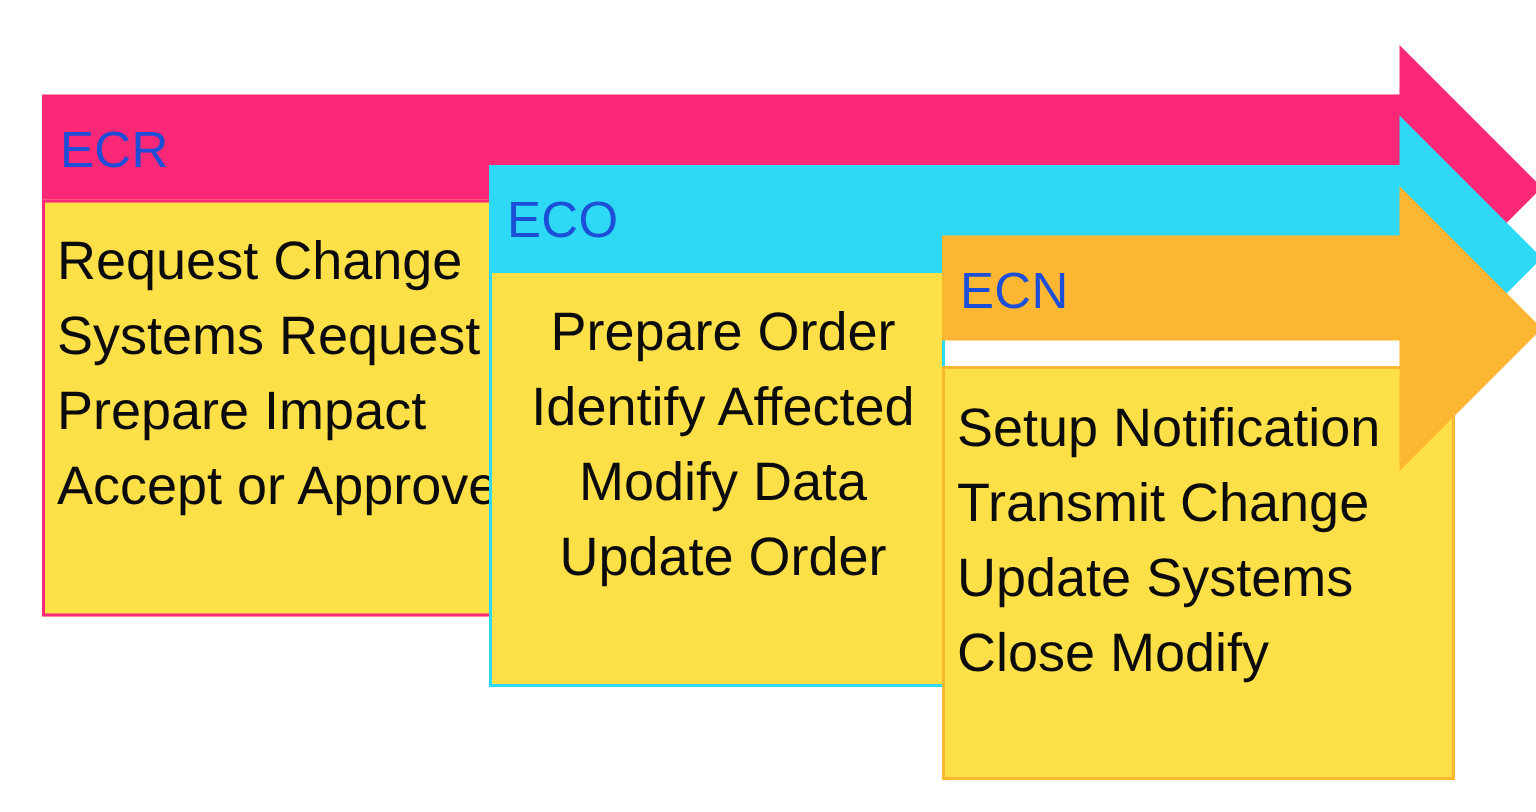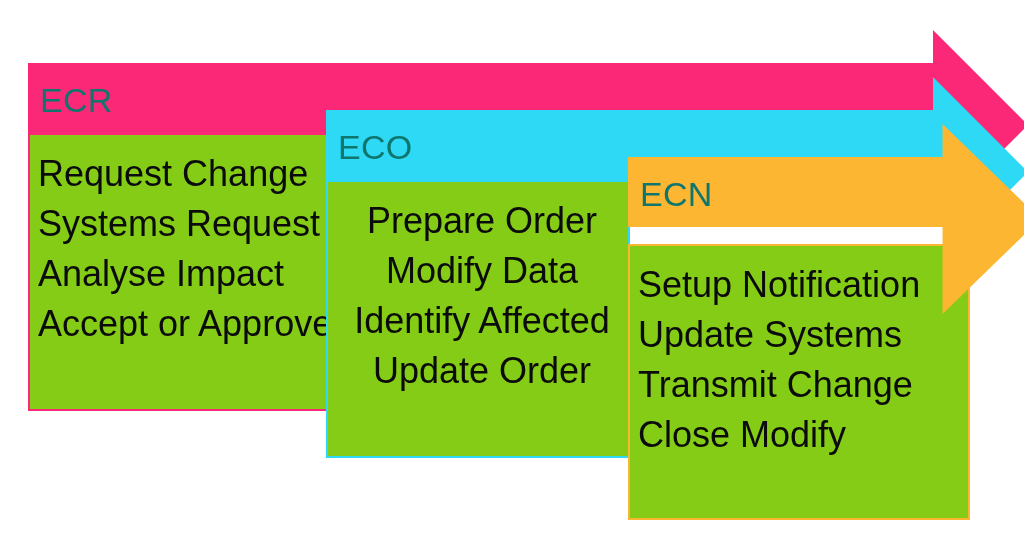--- a/index.html
+++ b/index.html
@@ -36,32 +36,32 @@
   .band svg {
     display: block;
     width: 100%;
     height: 100%;
     overflow: visible;
   }
 
   
   .band-label {
     position: absolute;
-    color: #0f766e;
+    color: #1d4ed8;
     font-size: 34px;
     line-height: 1;
     letter-spacing: 0.2px;
     white-space: nowrap;
     pointer-events: none;
   }
 
   
   .panel {
     position: absolute;
-    background: #84cc16;
+    background: #fde047;
     box-sizing: border-box;
     border-style: solid;
     border-width: 2px;
   }
   .panel-list {
     list-style: none;
     margin: 0;
     padding: 0;
   }
   .panel-list li {
@@ -79,72 +79,72 @@
   #panel-ecr .panel-list { margin: 14px 0 0 8px; }
 
   
   #stage-eco        { left: 326px; top: 110px; width: 654px; height: 70px; z-index: 20; text-decoration: underline; }
   #label-eco        { left: 12px;  top: 20px; }
   #panel-eco        { left: 326px; top: 180px; width: 304px; height: 278px;
                       border-color: #2DD9F5; z-index: 19; }
   #panel-eco .panel-list { margin: 14px 0 0 8px; text-align: center; }
 
   
-  #stage-ecn        { left: 628px; top: 157px; width: 352px; height: 70px; z-index: 30; padding-left: 11px; }
+  #stage-ecn        { left: 628px; top: 157px; width: 352px; height: 70px; z-index: 30; }
   #label-ecn        { left: 12px;  top: 20px; }
   #panel-ecn        { left: 628px; top: 244px; width: 342px; height: 276px;
                       border-color: #FDB632; z-index: 29; }
   #panel-ecn .panel-list { margin: 14px 0 0 8px; }
 </style>
 </head>
 <body>
 
 <div id="canvas">
 
   <div class="panel" id="panel-ecr">
     <ul class="panel-list">
       <li>Request Change</li>
       <li>Systems Request</li>
-      <li>Analyse Impact</li>
+      <li>Prepare Impact</li>
       <li>Accept or Approve</li>
     </ul>
   </div>
 
   <div class="stage" id="stage-ecr">
     <div class="band">
       <svg viewBox="0 0 952 70" preserveAspectRatio="none">
         <path d="M 0 0 L 905 0 L 905 -33 L 1000 62 L 937 125 L 882 70 L 0 70 Z" fill="#FA2876"></path>
       </svg>
     </div>
     <div class="band-label" id="label-ecr">ECR</div>
   </div>
 
   <div class="panel" id="panel-eco">
     <ul class="panel-list">
       <li>Prepare Order</li>
+      <li>Identify Affected</li>
       <li>Modify Data</li>
-      <li>Identify Affected</li>
       <li>Update Order</li>
     </ul>
   </div>
 
   <div class="stage" id="stage-eco">
     <div class="band">
       <svg viewBox="0 0 654 70" preserveAspectRatio="none">
         <path d="M 0 0 L 607 0 L 607 -33 L 702 62 L 639 125 L 584 70 L 0 70 Z" fill="#2DD9F5"></path>
       </svg>
     </div>
     <div class="band-label" id="label-eco">ECO</div>
   </div>
 
   <div class="panel" id="panel-ecn">
     <ul class="panel-list">
       <li>Setup Notification</li>
+      <li>Transmit Change</li>
       <li>Update Systems</li>
-      <li>Transmit Change</li>
       <li>Close Modify</li>
     </ul>
   </div>
 
   <div class="stage" id="stage-ecn">
     <div class="band">
       <svg viewBox="0 0 352 70" preserveAspectRatio="none">
         <path d="M 0 0 L 305 0 L 305 -33 L 400 62 L 305 157 L 305 70 L 0 70 Z" fill="#FDB632"></path>
       </svg>
     </div>

